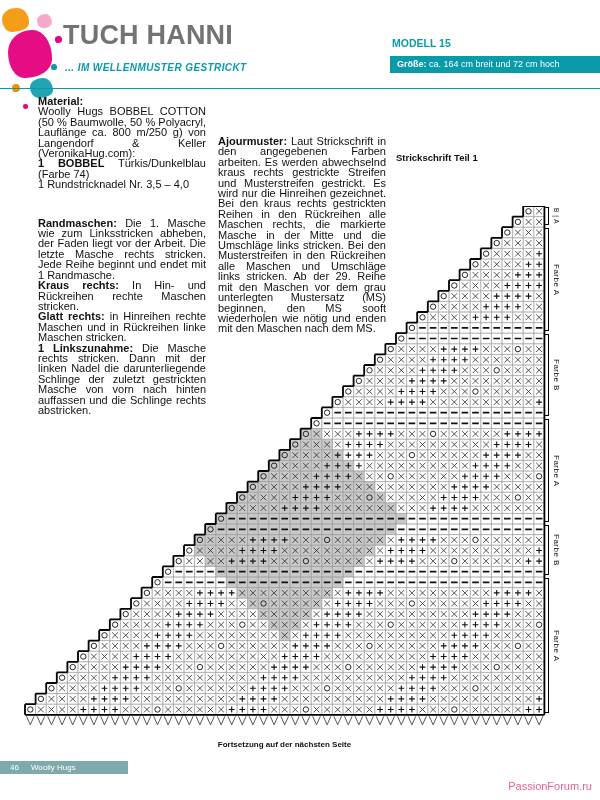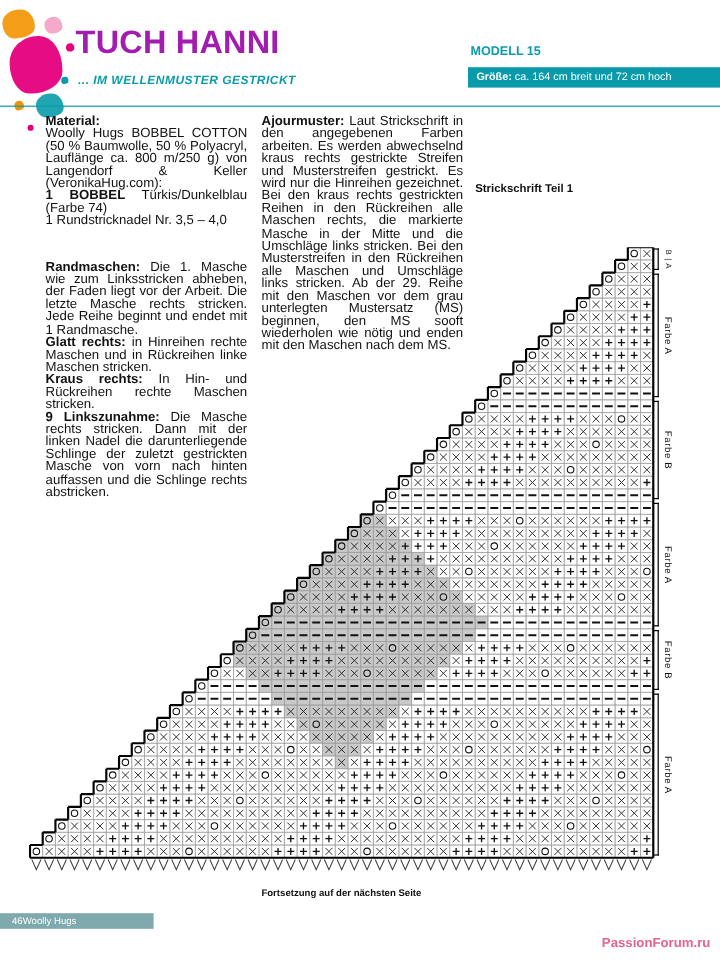--- a/index.html
+++ b/index.html
@@ -12,50 +12,50 @@
   .splash{position:absolute;left:0;top:2px;width:78px;height:118px;}
   .splash div{position:absolute;border-radius:55% 45% 62% 38%/48% 60% 40% 55%;}
   .b1{left:8px;top:28px;width:44px;height:48px;background:#e5007d;opacity:.95;}
   .b2{left:2px;top:6px;width:27px;height:24px;background:#f39200;opacity:.9;}
   .b3{left:30px;top:76px;width:23px;height:20px;background:#0a9bab;opacity:.9;}
   .b4{left:37px;top:12px;width:15px;height:14px;background:#f7a9cb;}
   .b5{left:55px;top:34px;width:7px;height:7px;background:#e5007d;}
   .b6{left:12px;top:82px;width:8px;height:8px;background:#f39200;}
   .b7{left:51px;top:62px;width:6px;height:6px;background:#0a9bab;}
   .b8{left:23px;top:102px;width:5px;height:5px;background:#e5007d;}
-  .title{position:absolute;left:63px;top:20px;margin:0;font-size:27px;font-weight:bold;color:#a21caf;letter-spacing:.2px;}
+  .title{position:absolute;left:63px;top:20px;margin:0;font-size:27px;font-weight:bold;color:#737373;letter-spacing:.2px;}
   .subtitle{position:absolute;left:65px;top:62px;font-size:10px;font-weight:bold;font-style:italic;color:#0a9bab;letter-spacing:.4px;}
   .modell{position:absolute;left:392px;top:37px;font-size:10.5px;font-weight:bold;color:#0a9bab;}
   .size-bar{position:absolute;left:390px;top:56px;width:210px;height:17px;background:#0a9bab;color:#fff;
     font-size:9px;line-height:17px;padding-left:7px;box-sizing:border-box;white-space:nowrap;}
   .rule{position:absolute;left:0;top:88px;width:600px;height:1px;background:#0a9bab;}
   
   .col{position:absolute;top:96px;}
   .col1{left:38px;width:168px;}
-  .col2{left:218px;width:168px;}
+  .col2{left:218px;width:168px;margin-top:40px;}
   .col3{left:396px;width:172px;}
   .col p{margin:0;font-size:11px;line-height:10.4px;text-align:justify;}
   .col .gap{margin-top:28px;}
   .bold{font-weight:bold;}
   .chart-heading{margin-top:57px !important;font-size:9.5px !important;font-weight:bold;text-align:right;}
   
   .chart{position:absolute;left:24px;top:206px;width:576px;height:566px;}
   #chart-svg{position:absolute;left:0;top:0;}
   .bands{position:absolute;left:524px;top:0;width:20px;height:512px;}
   .band{position:absolute;left:0;width:15px;border-left:1px solid #000;display:flex;align-items:center;justify-content:center;}
   .band::before,.band::after{content:"";position:absolute;left:-5px;width:5px;height:1px;background:#000;}
   .band::before{top:0;}
   .band::after{bottom:0;}
   .band span{writing-mode:vertical-rl;font-size:8px;color:#111;letter-spacing:.5px;white-space:nowrap;}
   .band.small span{font-size:6.5px;}
   .chart-note{position:absolute;top:534px;left:0;width:521px;text-align:center;font-size:8px;font-weight:bold;}
   
   .footer-bar{position:absolute;left:0;top:761px;width:128px;height:13px;background:#7ea9ad;color:#fff;
-    font-size:8px;line-height:13px;padding-left:10px;box-sizing:border-box;display:flex;}
-  .watermark{position:absolute;right:8px;top:780px;font-size:11px;color:#e8638c;font-weight:bold;}
+    font-size:8px;line-height:13px;padding-left:10px;box-sizing:border-box;display:flex;gap:12px;}
+  .watermark{position:absolute;right:8px;top:780px;font-size:11px;color:#e8638c;}
 </style>
 </head>
 <body>
 
 <div class="splash">
   <div class="b1"></div>
   <div class="b2"></div>
   <div class="b3"></div>
   <div class="b4"></div>
   <div class="b5"></div>
@@ -68,23 +68,23 @@
 <div class="modell">MODELL 15</div>
 <div class="size-bar"><b>Größe:</b>&nbsp;<span>ca. 164 cm breit und 72 cm hoch</span></div>
 <div class="rule"></div>
 
 <div class="col col1">
   <p class="bold">Material:</p>
   <p>Woolly Hugs BOBBEL COTTON (50 % Baumwolle, 50 % Polyacryl, Lauflänge ca. 800 m/250 g) von Langendorf &amp; Keller (VeronikaHug.com):</p>
   <p><b>1 BOBBEL</b> <span>Türkis/Dunkelblau (Farbe 74)</span></p>
   <p>1 Rundstricknadel Nr. 3,5 – 4,0</p>
   <p class="gap"><b>Randmaschen:</b> <span>Die 1. Masche wie zum Linksstricken abheben, der Faden liegt vor der Arbeit. Die letzte Masche rechts stricken. Jede Reihe beginnt und endet mit 1 Randmasche.</span></p>
+  <p><b>Kraus rechts:</b> <span>In Hin- und Rückreihen rechte Maschen stricken.</span></p>
   <p><b>Glatt rechts:</b> <span>in Hinreihen rechte Maschen und in Rückreihen linke Maschen stricken.</span></p>
-  <p><b>Kraus rechts:</b> <span>In Hin- und Rückreihen rechte Maschen stricken.</span></p>
-  <p><b>9 Linkszunahme:</b> <span>Die Masche rechts stricken. Dann mit der linken Nadel die darunterliegende Schlinge der zuletzt gestrickten Masche von vorn nach hinten auffassen und die Schlinge rechts abstricken.</span></p>
+  <p><b>1 Linkszunahme:</b> <span>Die Masche rechts stricken. Dann mit der linken Nadel die darunterliegende Schlinge der zuletzt gestrickten Masche von vorn nach hinten auffassen und die Schlinge rechts abstricken.</span></p>
 </div>
 
 <div class="col col2">
   <p><b>Ajourmuster:</b> <span>Laut Strickschrift in den angegebenen Farben arbeiten. Es werden abwechselnd kraus rechts gestrickte Streifen und Musterstreifen gestrickt. Es wird nur die Hinreihen gezeichnet. Bei den kraus rechts gestrickten Reihen in den Rückreihen alle Maschen rechts, die markierte Masche in der Mitte und die Umschläge links stricken. Bei den Musterstreifen in den Rückreihen alle Maschen und Umschläge links stricken. Ab der 29. Reihe mit den Maschen vor dem grau unterlegten Mustersatz (MS) beginnen, den MS sooft wiederholen wie nötig und enden mit den Maschen nach dem MS.</span></p>
 </div>
 
 <div class="col col3">
   <p class="chart-heading">Strickschrift Teil 1</p>
 </div>
 

